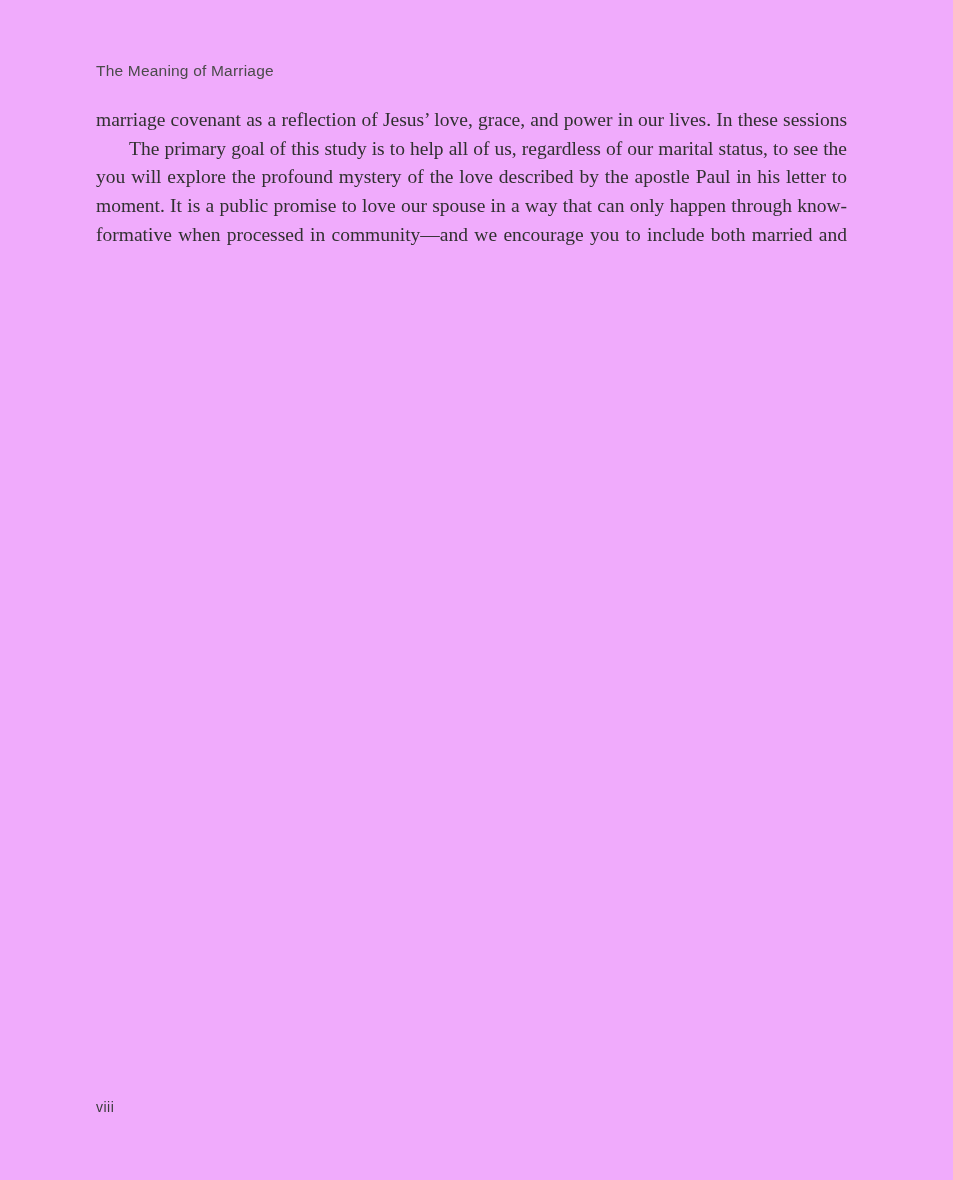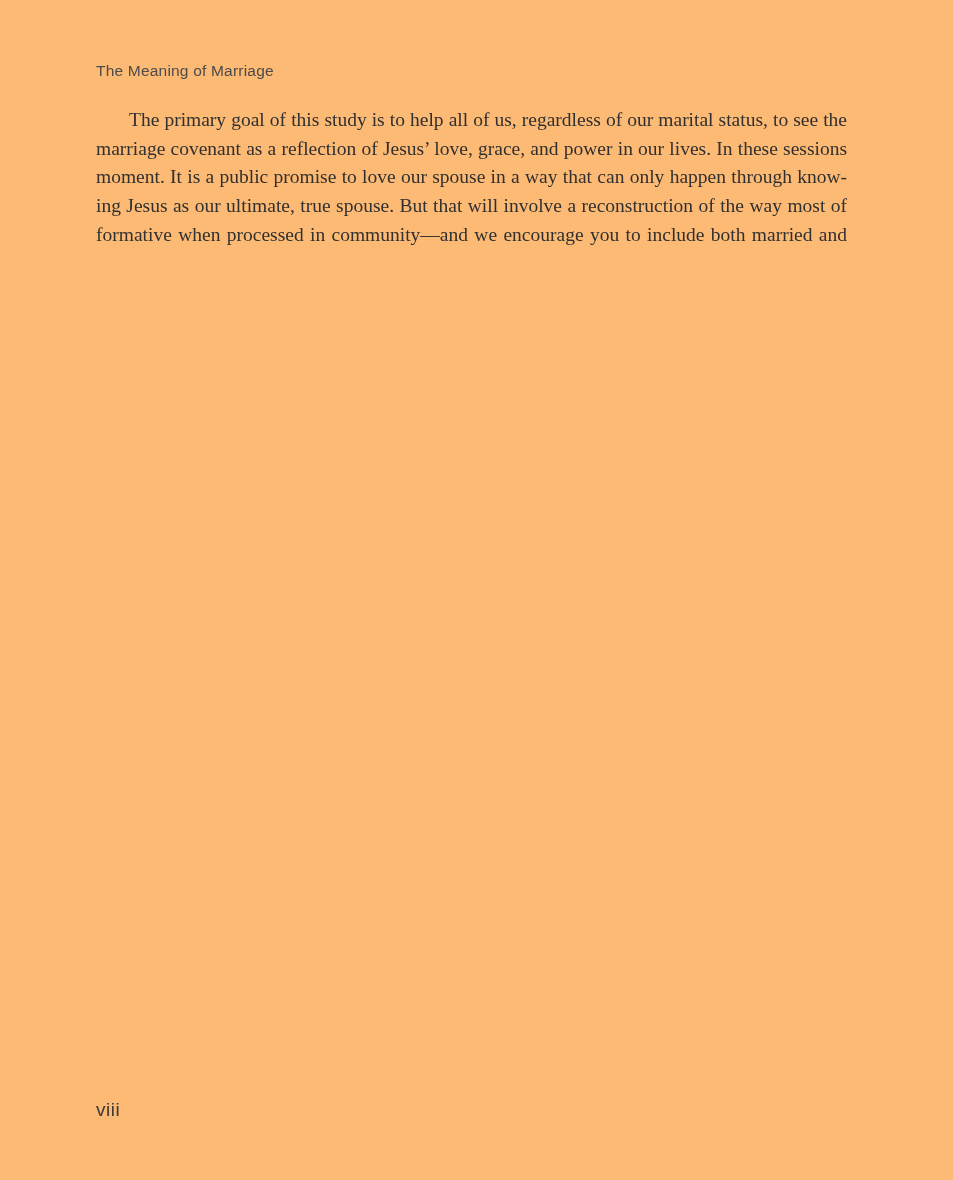--- a/index.html
+++ b/index.html
@@ -4,21 +4,21 @@
 <style>
   html, body {
     margin: 0;
     padding: 0;
     background: #ffffff;
   }
   .page {
     position: relative;
     width: 953px;
     height: 1180px;
-    background: #fdba74;
+    background: #f0abfc;
     overflow: hidden;
   }
   .running-header {
     position: absolute;
     left: 96px;
     top: 62px;
     font-family: "Liberation Sans", sans-serif;
     font-size: 15.5px;
     font-weight: 400;
     color: #4b4b4b;
@@ -45,42 +45,42 @@
     padding-left: 33px;
   }
   .line.last {
     text-align-last: left;
   }
   .page-number {
     position: absolute;
     left: 96px;
     top: 1099px;
     font-family: "Liberation Sans", sans-serif;
-    font-size: 19px;
+    font-size: 14px;
     color: #3a3a3a;
     letter-spacing: 0.5px;
   }
 </style>
 </head>
 <body>
 
 <div class="page">
 
   <div class="running-header">The Meaning of Marriage</div>
 
   <div class="body-text">
 
     <div class="para">
+      <div class="line">marriage covenant as a reflection of Jesus’ love, grace, and power in our lives. In these sessions</div>
       <div class="line indent">The primary goal of this study is to help all of us, regardless of our marital status, to see the</div>
-      <div class="line">marriage covenant as a reflection of Jesus’ love, grace, and power in our lives. In these sessions</div>
+      <div class="line">you will explore the profound mystery of the love described by the apostle Paul in his letter to</div>
     </div>
 
     <div class="para">
       <div class="line">moment. It is a public promise to love our spouse in a way that can only happen through know-</div>
-      <div class="line">ing Jesus as our ultimate, true spouse. But that will involve a reconstruction of the way most of</div>
     </div>
 
     <div class="para">
       <div class="line">formative when processed in community—and we encourage you to include both married and</div>
     </div>
 
   </div>
 
   <div class="page-number">viii</div>
 

